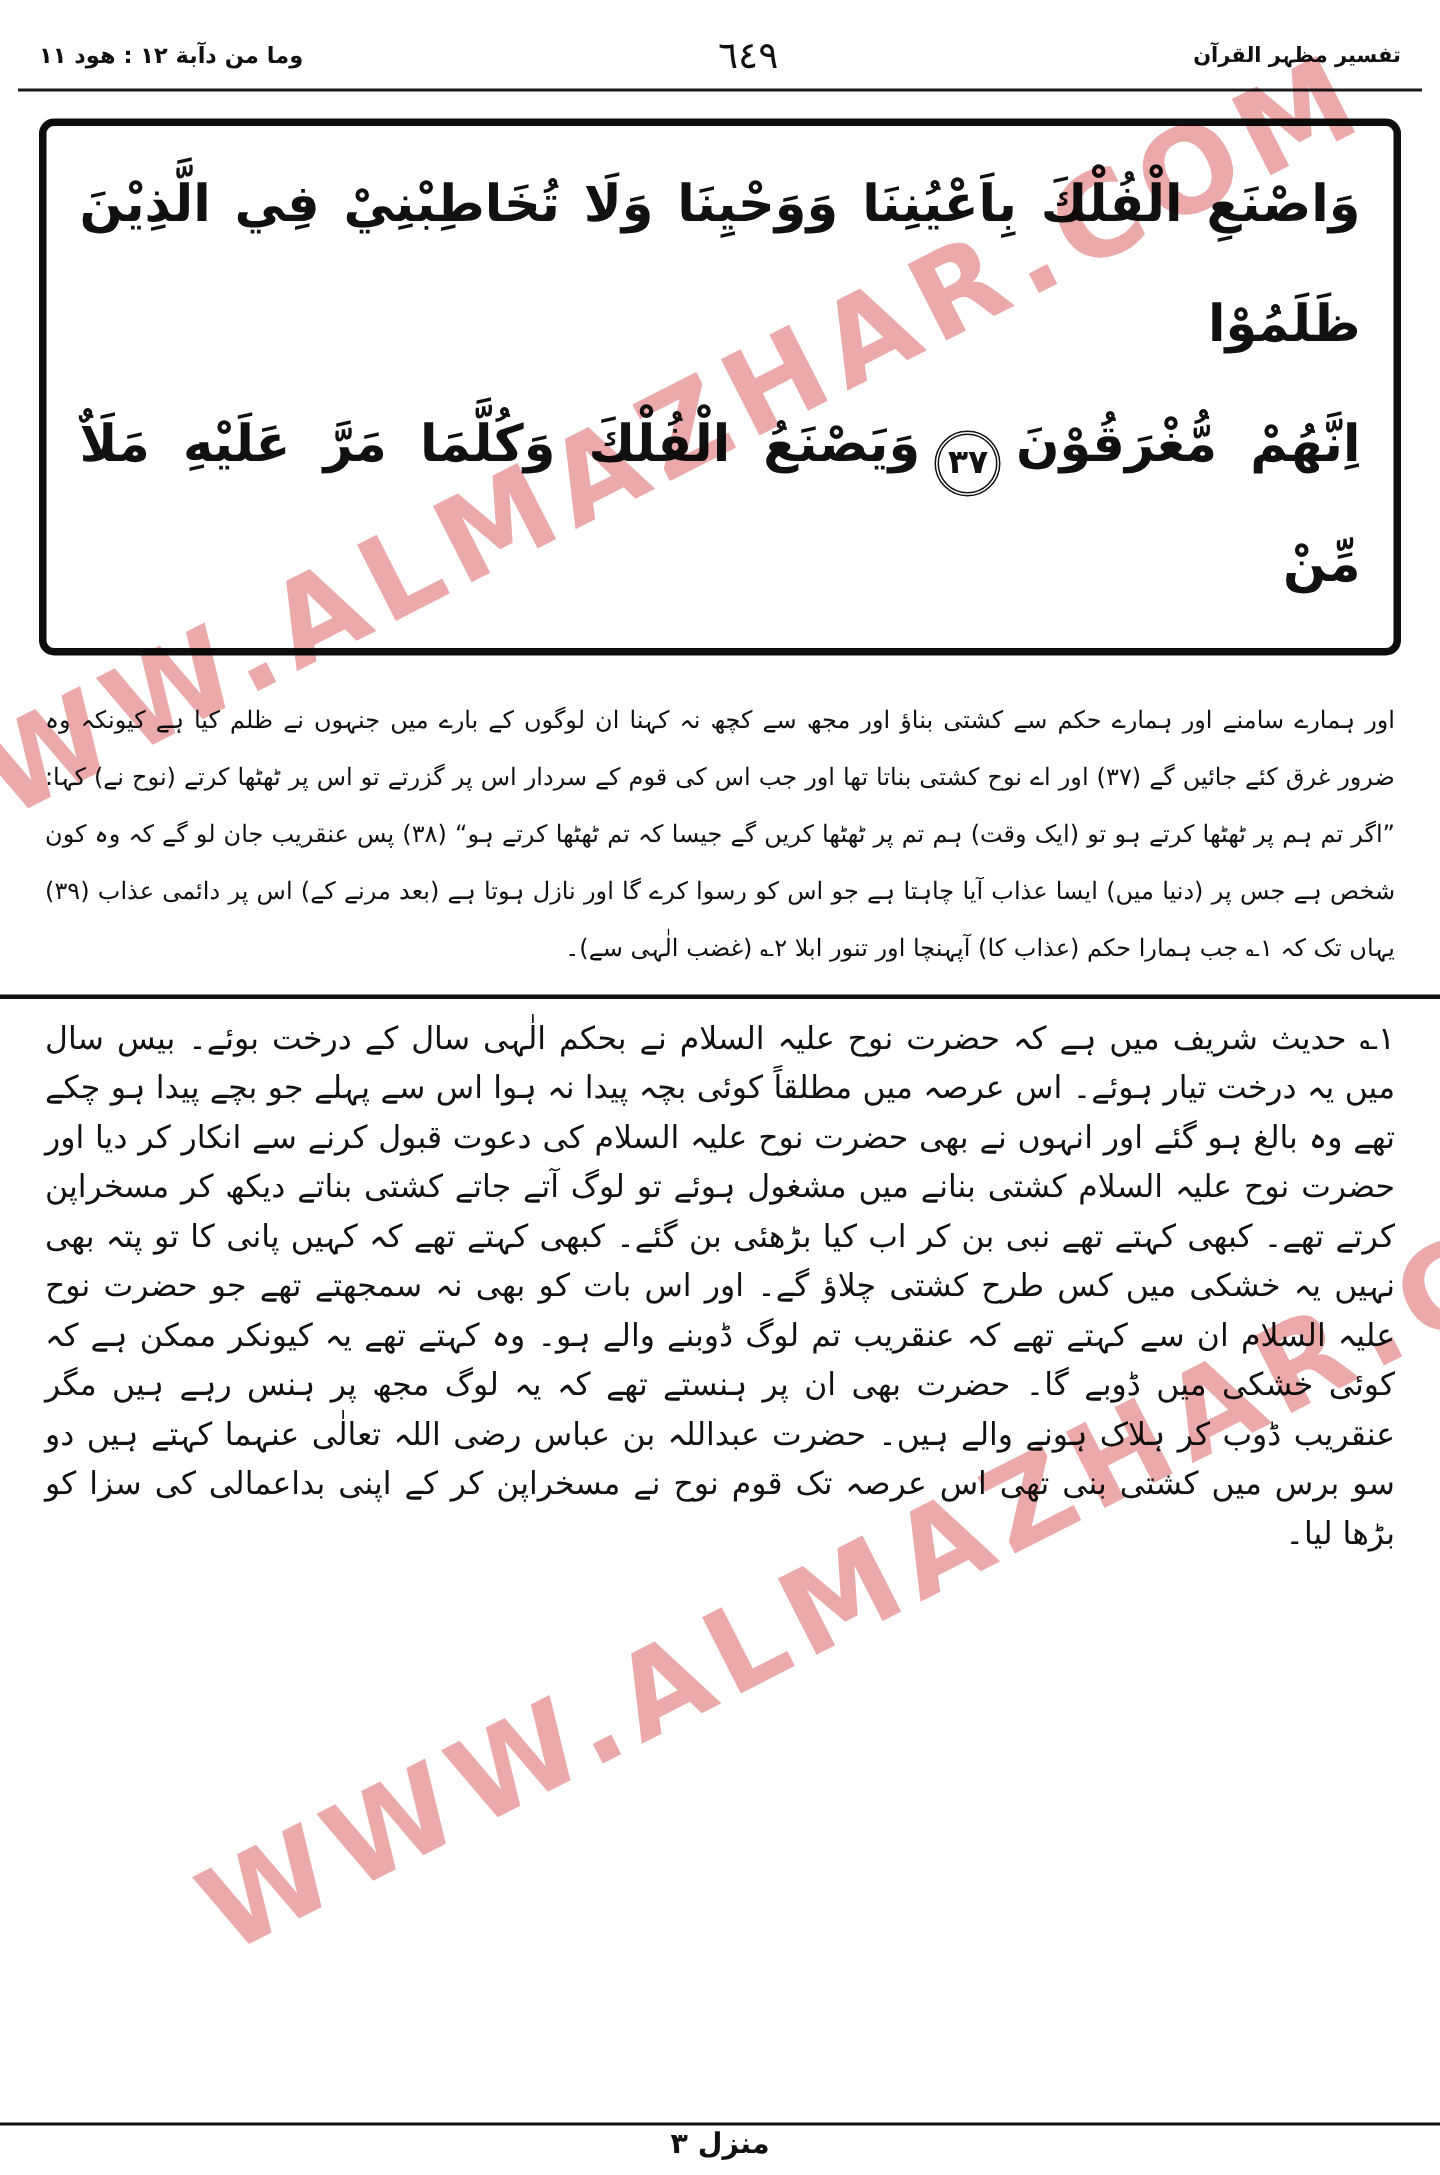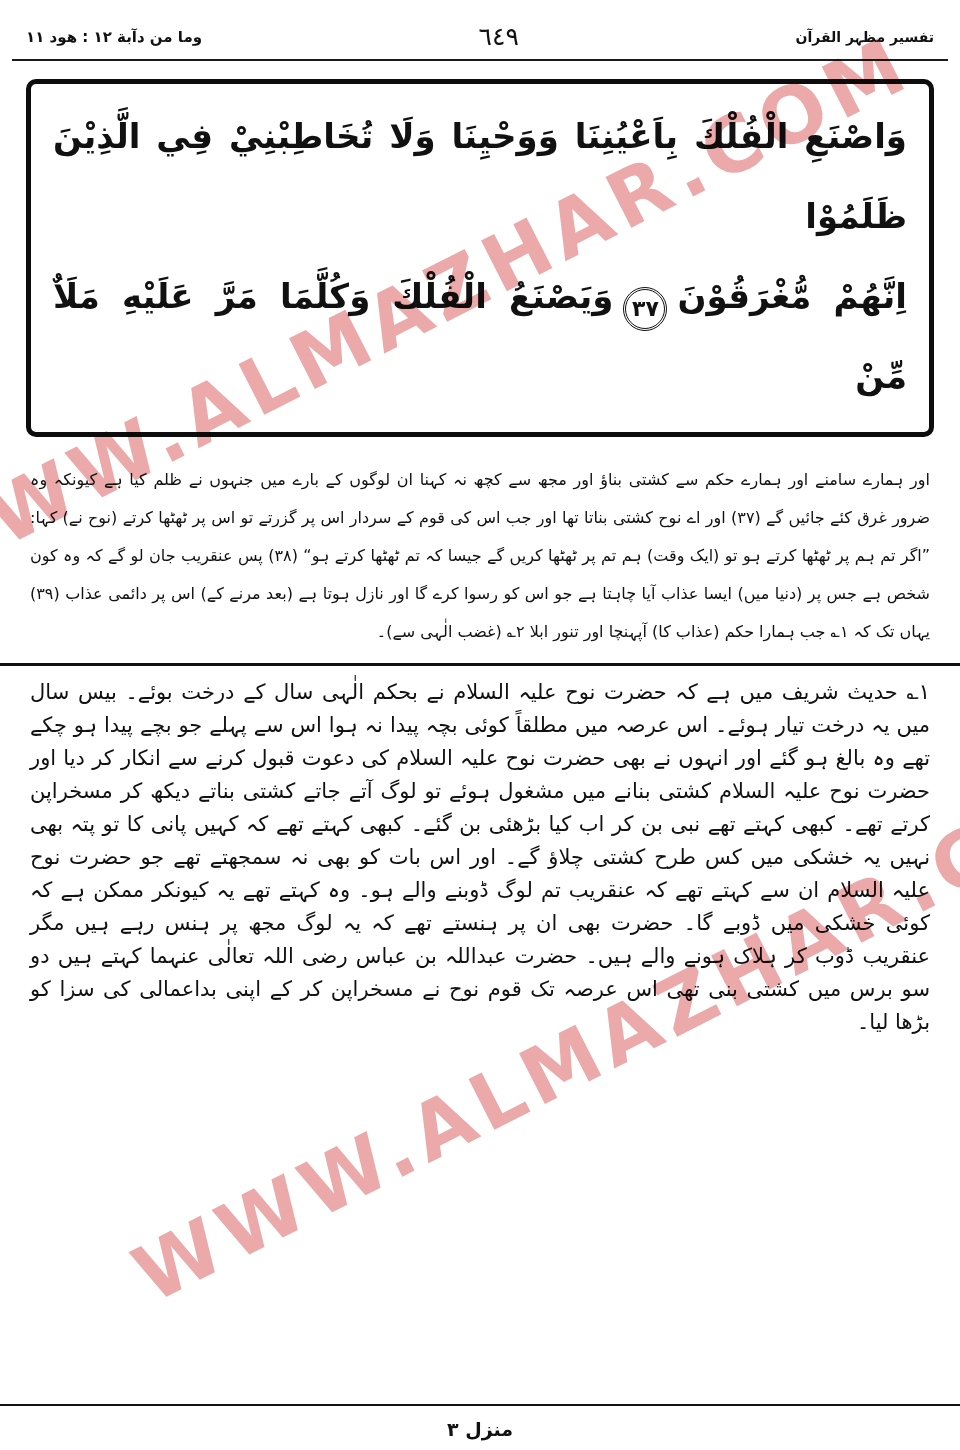--- a/index.html
+++ b/index.html
@@ -82,21 +82,21 @@
   
   .bottom-area {
     position: absolute;
     left: 0; right: 0; bottom: 10px;
   }
   .bottom-rule { border-top: 2px solid #111; }
   .page-footer {
     text-align: center;
     font-size: 19px;
     font-weight: bold;
-    padding-top: 12px;
+    padding-top: 1px;
   }
 
   
   .watermark {
     position: absolute;
     font-weight: bold;
     font-size: 78px;
     letter-spacing: 7px;
     white-space: nowrap;
     direction: ltr;

